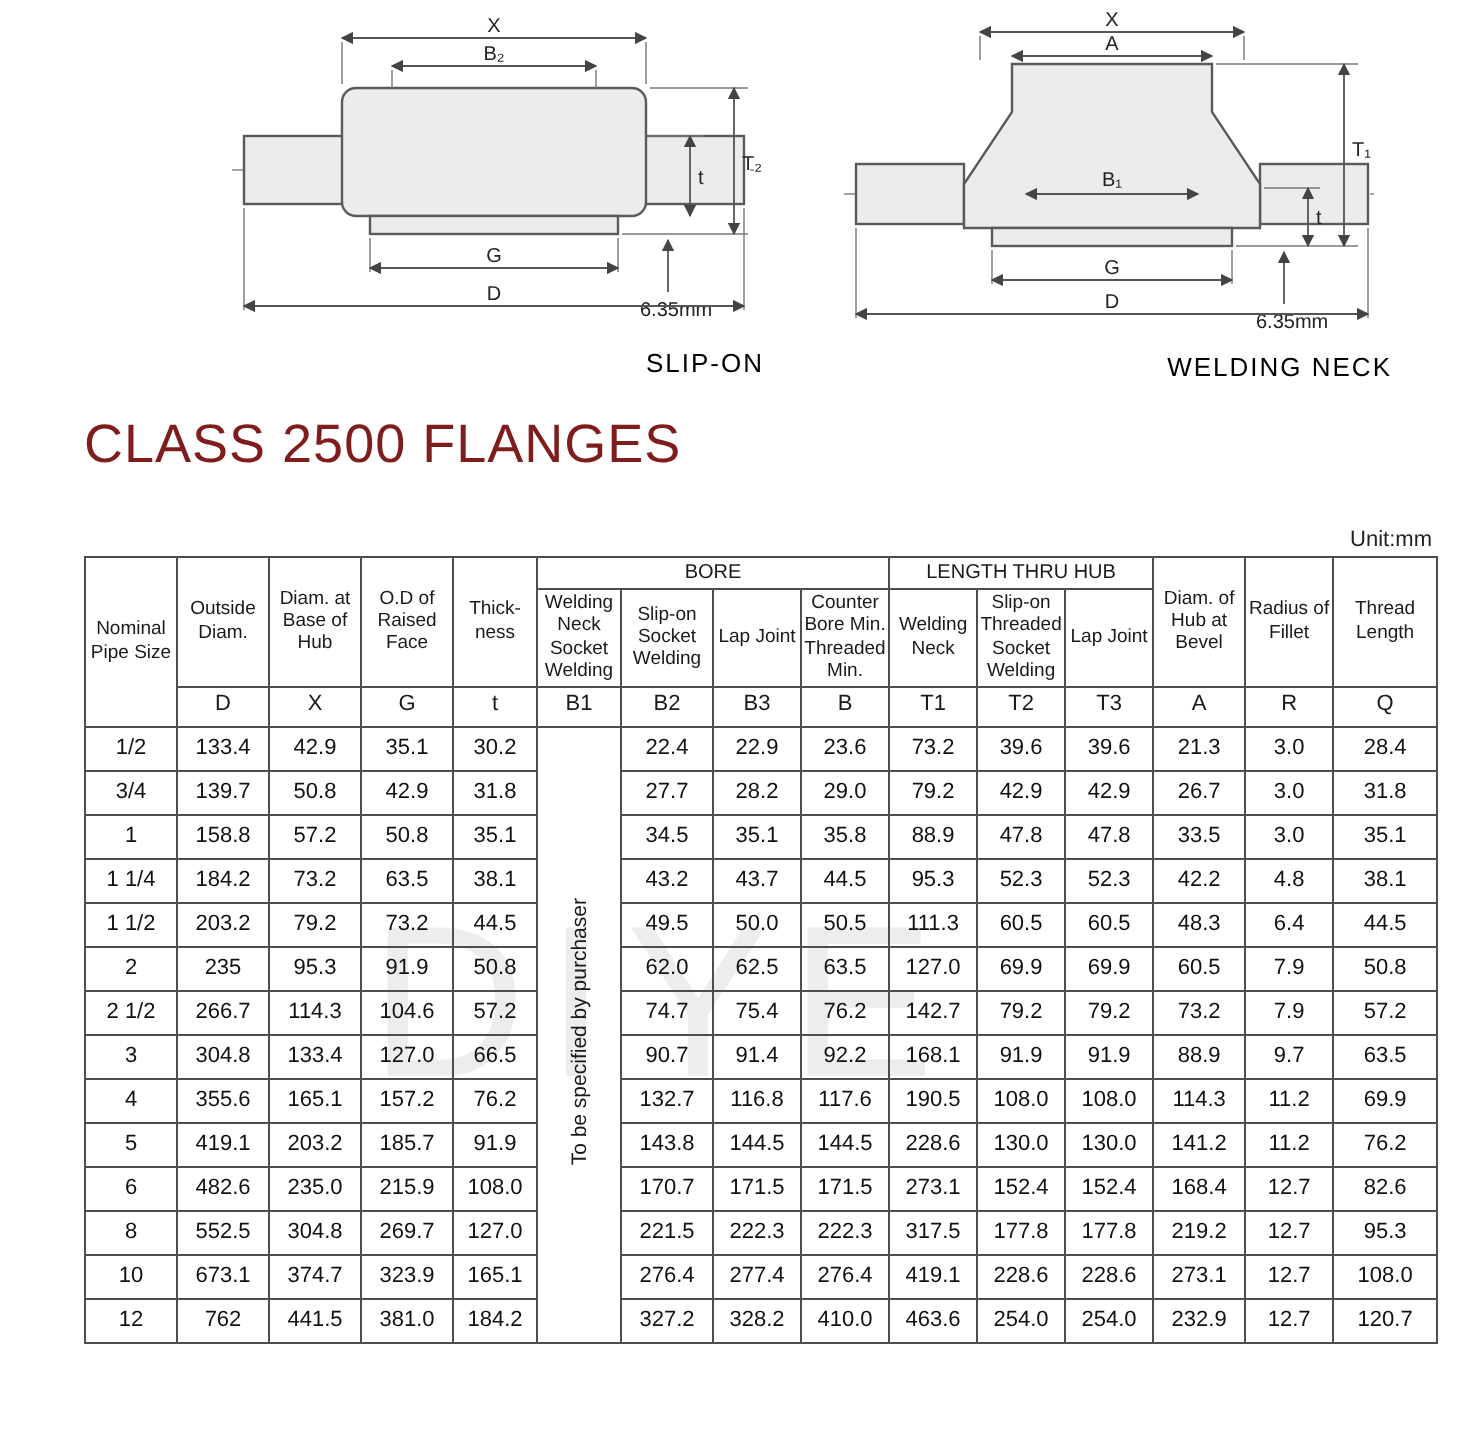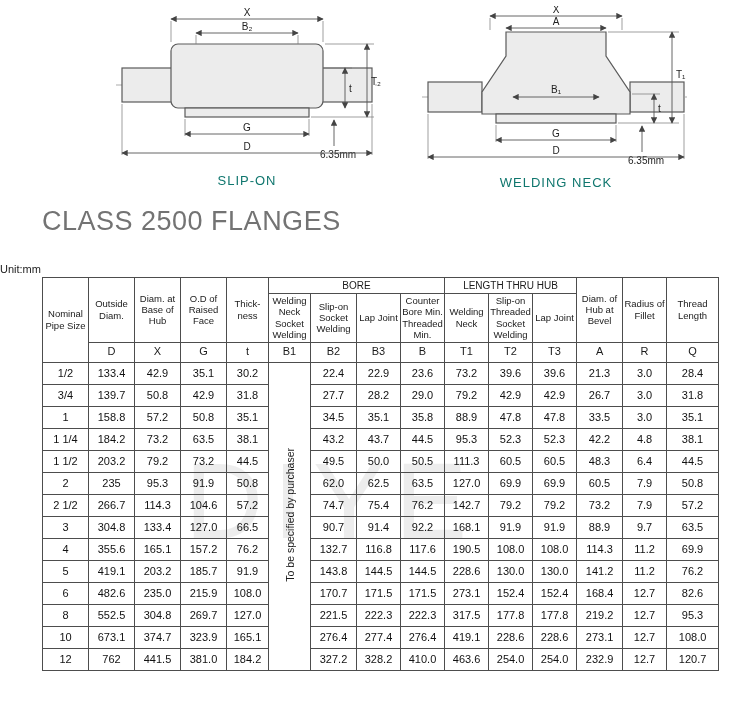--- a/index.html
+++ b/index.html
@@ -4,30 +4,30 @@
 <style>
   * { margin:0; padding:0; box-sizing:border-box; }
   body { background:#fff; }
   .page {
     position:relative; width:730px; height:721px; background:#ffffff;
     font-family:"Liberation Sans", sans-serif; color:#1a1a1a; overflow:hidden;
   }
   
   .diagrams { display:flex; justify-content:space-between; padding:6px 34px 0 112px; }
   .diag { text-align:center; }
-  .diag figcaption { font-size:13px; letter-spacing:1px; margin-top:3px; color:#0f766e; }
+  .diag figcaption { font-size:13px; letter-spacing:1px; margin-top:3px; color:#000000;text-align:right; }
   .diag svg text { font-family:"Liberation Sans", sans-serif; font-size:10px; fill:#222; }
   .dimline { stroke:#555; stroke-width:0.9; fill:none; }
   .extline { stroke:#777; stroke-width:0.7; }
   .bodyshape { fill:#ececec; stroke:#5a5a5a; stroke-width:1.2; }
   .cline { stroke:#888; stroke-width:0.7; stroke-dasharray:8 3 2 3; }
   
-  .title { margin:16px 0 0 42px; font-size:27px; font-weight:400; letter-spacing:0.5px; color:#737373; }
+  .title { margin:16px 0 0 42px; font-size:27px; font-weight:400; letter-spacing:0.5px; color:#7f1d1d; }
   .subtitle { margin:7px 0 0 43px; font-size:13px; color:#222; }
-  .unit { margin:26px 14px 2px 0; font-size:11px; color:#222; }
+  .unit { margin:26px 14px 2px 0; text-align:right; font-size:11px; color:#222; }
   
   .watermark {
     position:absolute; left:185px; top:438px; z-index:0;
     font-size:108px; font-weight:normal; letter-spacing:10px;
     color:#e4e4e4; opacity:0.65; pointer-events:none; user-select:none;
   }
   
   table {
     position:relative; z-index:1;
     border-collapse:collapse; table-layout:fixed;

